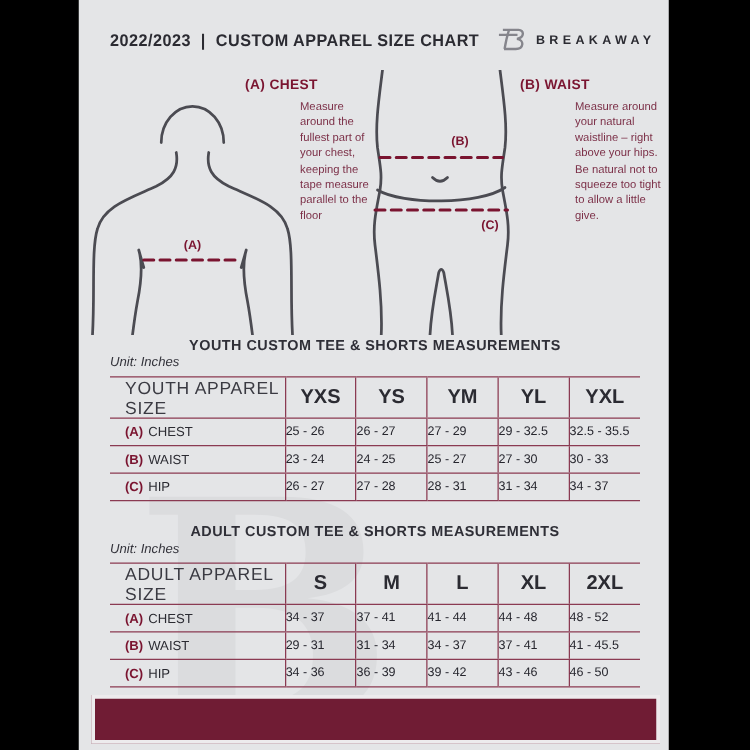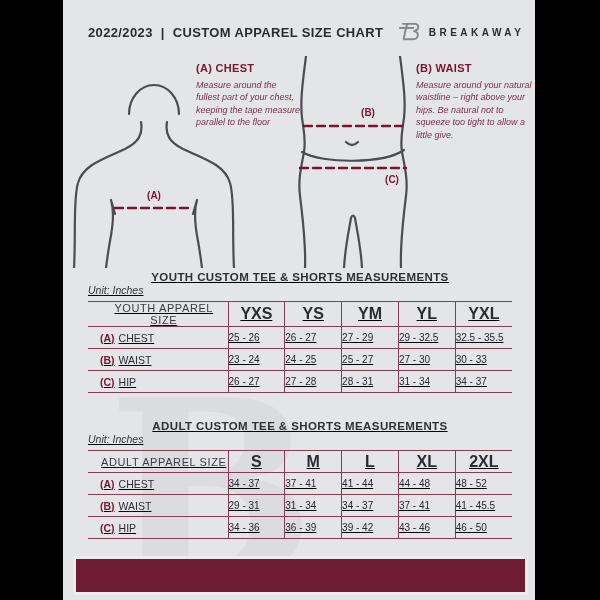--- a/index.html
+++ b/index.html
@@ -19,46 +19,46 @@
 
   
   .hdr{position:absolute;left:0;top:0;width:100%;padding:20px 24px 0 25px;display:flex;justify-content:space-between;align-items:center;}
   .hdr-title{font-size:13.5px;font-weight:bold;color:#2b2b32;letter-spacing:.4px;white-space:pre;transform:scaleX(.96);transform-origin:left;}
   .brand{display:flex;align-items:center;gap:6px;}
   .brand-name{font-size:10px;font-weight:bold;color:#2b2b32;letter-spacing:3.5px;}
 
   
   .guide{position:absolute;z-index:1;}
   .guide h3{font-size:11px;font-weight:bold;color:var(--accent);letter-spacing:.3px;margin-bottom:5px;}
-  .guide p{font-size:9px;font-style:italic;line-height:1.38;color:var(--body-maroon);white-space:pre-line;}
+  .guide p{font-size:9px;line-height:1.38;color:var(--body-maroon);white-space:pre-line;margin-left:44px;}
   .guide-chest{left:133px;top:62px;width:106px;}
   .guide-waist{left:353px;top:62px;width:116px;}
   .guide-hips{left:353px;top:167px;width:116px;}
 
   .fig{position:absolute;}
   .fig-torso{left:6px;top:56px;}
   .fig-lower{left:229px;top:56px;}
   .fig path,.fig ellipse{fill:none;stroke:var(--figure);stroke-width:2.2;stroke-linecap:round;}
   .fig .dash{stroke:var(--accent);stroke-width:2.4;stroke-dasharray:8 5;}
   .fig text{font-family:"Liberation Sans",sans-serif;font-size:10px;font-weight:bold;fill:var(--accent);}
 
   
   .watermark{position:absolute;left:45px;top:368px;font-family:"DejaVu Serif",serif;font-weight:bold;font-size:245px;line-height:1;color:#dbdcde;z-index:0;user-select:none;}
 
   
-  .section{position:absolute;left:25px;width:424px;z-index:1;text-decoration:underline;}
+  .section{position:absolute;left:25px;width:424px;z-index:1;}
   .section-youth{top:271px;}
   .section-adult{top:420px;}
   .tbl-title{text-align:center;font-size:11.5px;font-weight:bold;letter-spacing:.4px;color:#2f2f37;}
   .tbl-unit{text-align:left;font-size:10.5px;font-style:italic;color:#33333b;margin-top:1px;}
   table.size-table{width:100%;margin-top:5px;border-collapse:collapse;table-layout:fixed;}
   .size-table col.c-label{width:140px;}
   .size-table th,.size-table td{height:22px;border-top:1px solid var(--line);border-bottom:1px solid var(--line);font-weight:normal;}
   .size-table th:not(:first-child),.size-table td:not(:first-child){border-left:1px solid var(--line);}
-  .size-table th.label-h{text-align:center;padding-left:12px;font-size:11px;letter-spacing:.6px;color:#3a3a42;}
+  .size-table th.label-h{text-align:left;padding-left:12px;font-size:14px;letter-spacing:.6px;color:#3a3a42;}
   .size-table th.col-h{text-align:center;font-size:16px;font-weight:bold;color:#2b2b32;}
   .size-table td.row-label{text-align:left;padding-left:12px;font-size:10.5px;color:#2b2b32;}
   .size-table td.row-label .prefix{color:var(--accent);font-weight:bold;margin-right:4px;}
   .size-table td.val{text-align:left;font-size:10px;color:#26262e;}
 
   
   .footer-bar{position:absolute;left:10px;top:556px;width:455px;height:39px;background:var(--maroon);border:3px solid #edebed;z-index:2;}
 </style>
 </head>
 <body>

